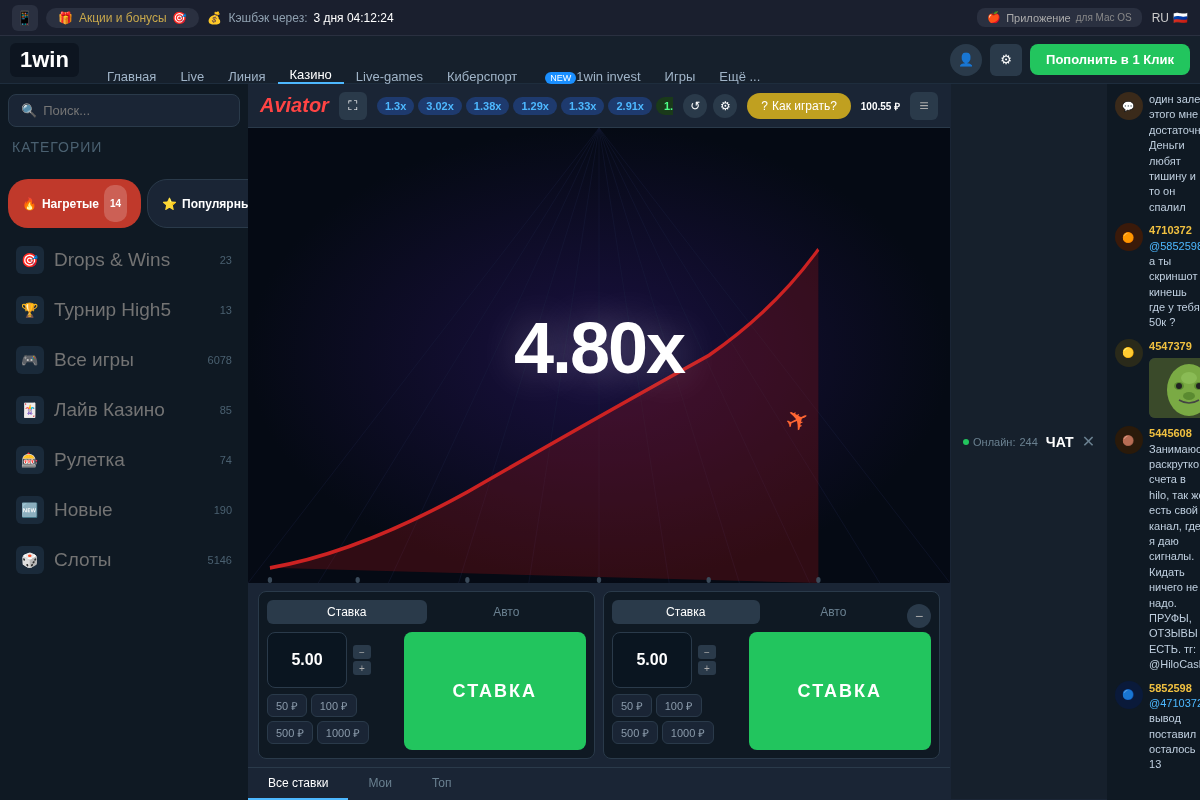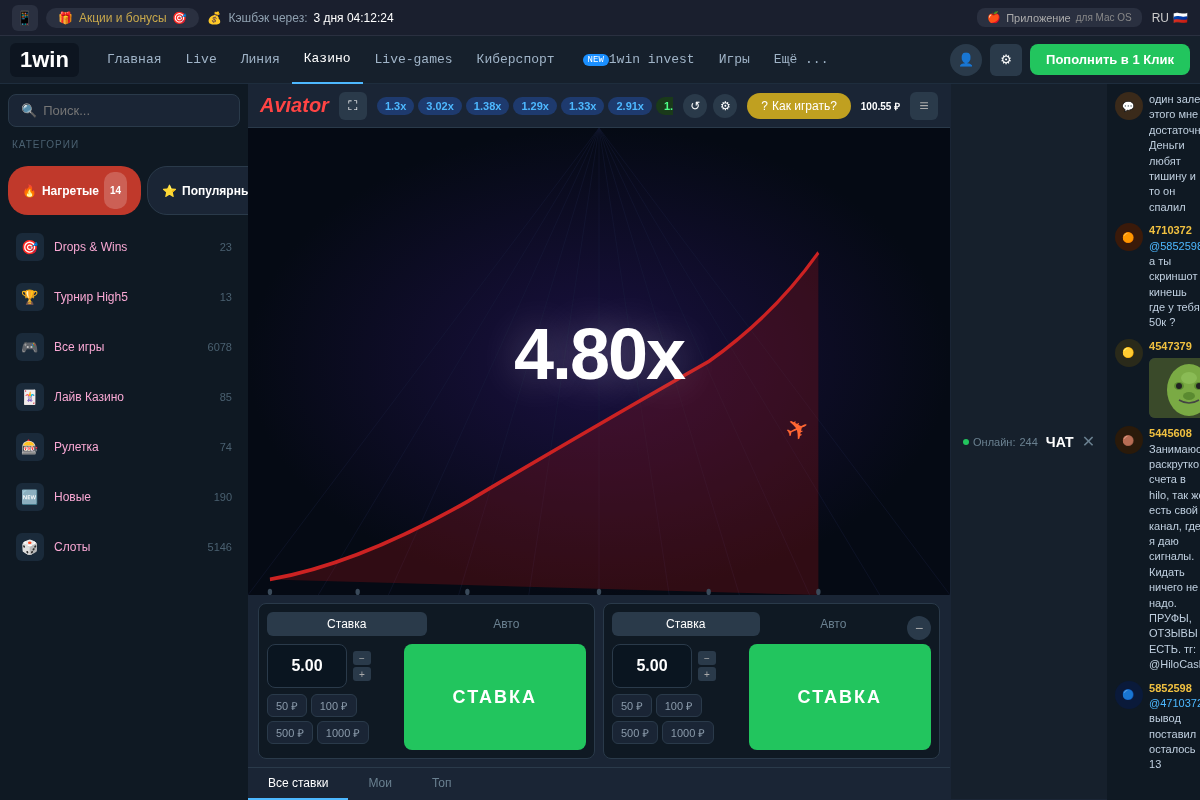--- a/index.html
+++ b/index.html
@@ -13,47 +13,47 @@
     .top-bar-cashback { display: flex; align-items: center; gap: 6px; font-size: 12px; color: #8fa0b0; }
     .top-bar-cashback span.highlight { color: #fff; }
     .top-bar-right { display: flex; align-items: center; gap: 10px; }
     .app-badge { background: #2a3040; border-radius: 8px; padding: 3px 10px; font-size: 11px; color: #aaa; display: flex; align-items: center; gap: 5px; }
     .lang-flag { display: flex; align-items: center; gap: 4px; font-size: 12px; color: #ccc; }
 
     
     .nav-bar { background: #16202c; height: 48px; display: flex; align-items: center; padding: 0 10px; gap: 0; border-bottom: 1px solid #1e2d3d; }
     .logo { font-size: 22px; font-weight: 900; color: #4db8ff; margin-right: 16px; background: #0d1520; padding: 4px 10px; border-radius: 6px; }
     .logo span { color: #fff; }
-    .nav-item { padding: 0 12px; height: 48px; display: flex; align-items: center; font-size: 13px; color: #a0b4c8; cursor: pointer; white-space: nowrap; font-family: Liberation Mono, monospace; }
+    .nav-item { padding: 0 12px; height: 48px; display: flex; align-items: flex-end; font-size: 13px; color: #a0b4c8; cursor: pointer; white-space: nowrap; }
     .nav-item.active { color: #fff; border-bottom: 2px solid #4db8ff; }
     .nav-badge { background: #1a8fff; color: #fff; font-size: 9px; padding: 1px 5px; border-radius: 8px; margin-left: 4px; }
     .nav-right { margin-left: auto; display: flex; align-items: center; gap: 8px; }
     .balance-block { text-align: right; }
     .balance-label { font-size: 10px; color: #7a8c9a; }
     .balance-amount { font-size: 14px; font-weight: bold; color: #fff; }
     .balance-sub { font-size: 11px; color: #7a8c9a; }
     .user-icon { width: 32px; height: 32px; background: #2a3a4a; border-radius: 50%; display: flex; align-items: center; justify-content: center; cursor: pointer; }
     .deposit-btn { background: #22c55e; color: #fff; border: none; border-radius: 8px; padding: 8px 16px; font-size: 13px; font-weight: bold; cursor: pointer; white-space: nowrap; }
 
     
     .main-layout { display: flex; height: calc(800px - 84px); }
 
     
     .sidebar { width: 248px; background: #0f1923; padding: 10px 8px; overflow-y: auto; flex-shrink: 0; }
     .search-box { background: #1a2535; border: 1px solid #2a3a4a; border-radius: 8px; padding: 8px 12px; display: flex; align-items: center; gap: 6px; margin-bottom: 12px; }
     .search-box input { background: none; border: none; color: #6a8090; font-size: 13px; outline: none; width: 100%; }
-    .section-label { font-size: 10px; color: #4a6070; text-transform: uppercase; letter-spacing: 1px; margin: 8px 4px 16px; }
+    .section-label { font-size: 14px; color: #4a6070; text-transform: uppercase; letter-spacing: 1px; margin: 8px 4px 24px; }
     .cat-row { display: flex; gap: 6px; margin-bottom: 8px; }
     .cat-btn { border-radius: 20px; padding: 6px 14px; font-size: 12px; font-weight: bold; cursor: pointer; display: flex; align-items: center; gap: 5px; }
     .cat-btn.hot { background: #c0392b; color: #fff; }
     .cat-btn.popular { background: #1a2535; color: #fff; border: 1px solid #2a3a4a; }
     .cat-count { background: rgba(255,255,255,0.2); border-radius: 10px; padding: 13px 6px; font-size: 10px; }
     .sidebar-item { display: flex; align-items: center; padding: 10px 8px; border-radius: 8px; cursor: pointer; margin-bottom: 2px; }
     .sidebar-item-icon { width: 28px; height: 28px; background: #1a2a3a; border-radius: 6px; display: flex; align-items: center; justify-content: center; margin-right: 10px; font-size: 14px; flex-shrink: 0; }
-    .sidebar-item-label { flex: 1; font-size: 12px; color: #f9a8d4; }
+    .sidebar-item-label { flex: 1; font-size: 19px; color: #737373; }
     .sidebar-item-count { font-size: 11px; color: #4a6070; }
 
     
     .game-area { flex: 1; background: #0f1923; display: flex; flex-direction: column; overflow: hidden; justify-content: flex-end; }
     .game-header { background: #1a2535; height: 44px; display: flex; align-items: center; padding: 0 12px; gap: 10px; border-bottom: 1px solid #2a3a4a; }
     .aviator-logo { font-size: 20px; font-weight: 900; color: #ff4444; font-style: italic; }
     .multiplier-strip { display: flex; align-items: center; gap: 4px; flex: 1; overflow: hidden; }
     .mult-bubble { border-radius: 12px; padding: 3px 8px; font-size: 11px; font-weight: bold; white-space: nowrap; }
     .mult-blue { background: #1e3a6e; color: #4db8ff; }
     .mult-green { background: #1a3a1a; color: #4dff88; }
@@ -65,21 +65,21 @@
     .game-canvas { position: relative; background: #0a0e1a; flex: 1; overflow: hidden; min-height: 260px; }
     .multiplier-display { position: absolute; top: 50%; left: 50%; transform: translate(-50%, -60%); font-size: 72px; font-weight: 900; color: #fff; text-shadow: 0 0 40px rgba(255,255,255,0.3); letter-spacing: -2px; }
 
     
     .bet-area { background: #1a2535; padding: 8px 10px; display: flex; gap: 8px; }
     .bet-panel { flex: 1; background: #0f1923; border-radius: 8px; padding: 8px; border: 1px solid #2a3a4a; }
     .bet-tabs { display: flex; gap: 0; margin-bottom: 8px; }
     .bet-tab { flex: 1; text-align: center; padding: 5px; border-radius: 6px; font-size: 12px; cursor: pointer; color: #6a8090; }
     .bet-tab.active { background: #2a3a4a; color: #fff; }
     .bet-input-row { display: flex; align-items: center; gap: 6px; margin-bottom: 6px; }
-    .bet-input { background: #0a1520; border: 1px solid #2a3a4a; border-radius: 8px; color: #fff; font-size: 16px; font-weight: bold; padding: 12px 10px; width: 80px; text-align: center; }
+    .bet-input { background: #0a1520; border: 1px solid #2a3a4a; border-radius: 8px; color: #fff; font-size: 16px; font-weight: bold; padding: 18px 10px; width: 80px; text-align: center; }
     .bet-stepper { display: flex; flex-direction: column; gap: 2px; }
     .step-btn { width: 18px; height: 14px; background: #2a3a4a; border: none; color: #aaa; cursor: pointer; border-radius: 3px; font-size: 10px; display: flex; align-items: center; justify-content: center; }
     .quick-bets { display: flex; gap: 4px; flex-wrap: wrap; margin-bottom: 6px; }
     .quick-bet { background: #1a2535; border: 1px solid #2a3a4a; border-radius: 6px; padding: 3px 8px; font-size: 11px; color: #8a9aaa; cursor: pointer; }
     .stake-btn { width: 100%; background: #22c55e; border: none; border-radius: 8px; color: #fff; font-size: 18px; font-weight: 900; padding: 14px; cursor: pointer; letter-spacing: 2px; }
     .minus-btn { width: 24px; height: 24px; background: #2a3a4a; border-radius: 50%; border: none; color: #aaa; cursor: pointer; font-size: 14px; display: flex; align-items: center; justify-content: center; }
 
     
     .chat-panel { width: 250px; background: #0f1923; display: flex; flex-direction: row; border-left: 1px solid #1a2535; flex-shrink: 0; }
     .chat-header { background: #16202c; padding: 8px 12px; display: flex; align-items: center; gap: 8px; border-bottom: 1px solid #1a2535; }

